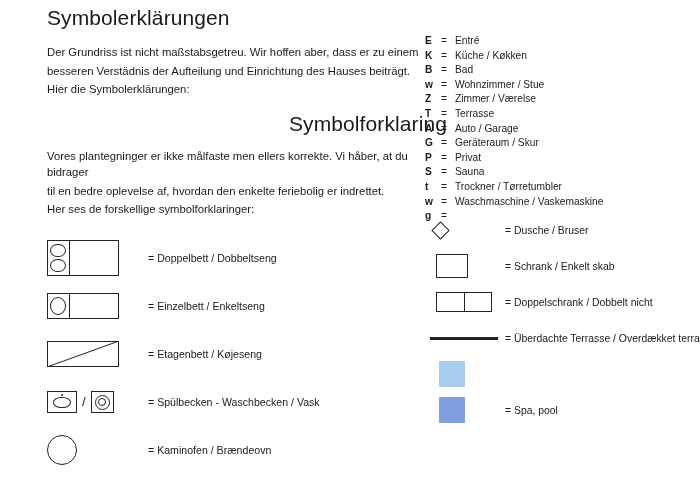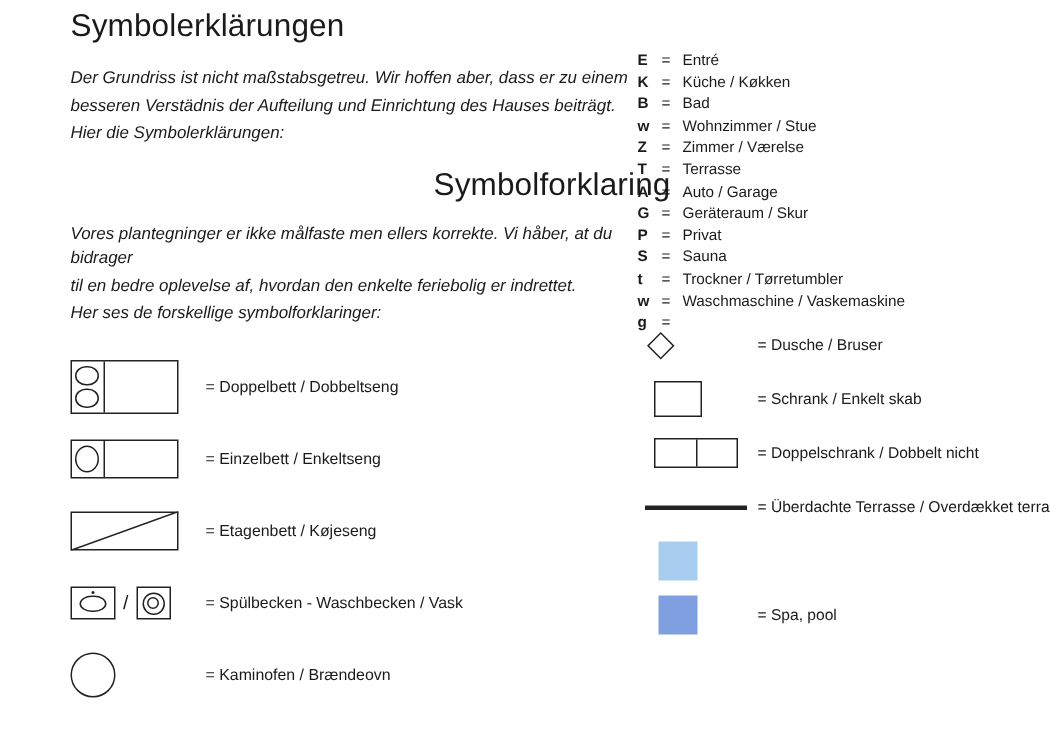--- a/index.html
+++ b/index.html
@@ -39,31 +39,31 @@
     font-weight: 400;
     margin: 14px 0 12px 0;
     letter-spacing: 0.1px;
     text-align: right;
   }
   p.intro {
     font-size: 11.3px;
     line-height: 16.5px;
     margin: 0 0 2px 0;
     color: #1a1a1a;
-    font-style: italic;
   }
 
   
   .legend-left {
     margin-top: 16px;
   }
   .lrow {
     display: flex;
     align-items: center;
     height: 48px;
+    gap: 11px;
   }
   .lrow .sym {
     width: 80px;
     flex: 0 0 80px;
     display: flex;
     align-items: center;
   }
   .lrow .lbl {
     font-size: 10.6px;
     color: #1a1a1a;

